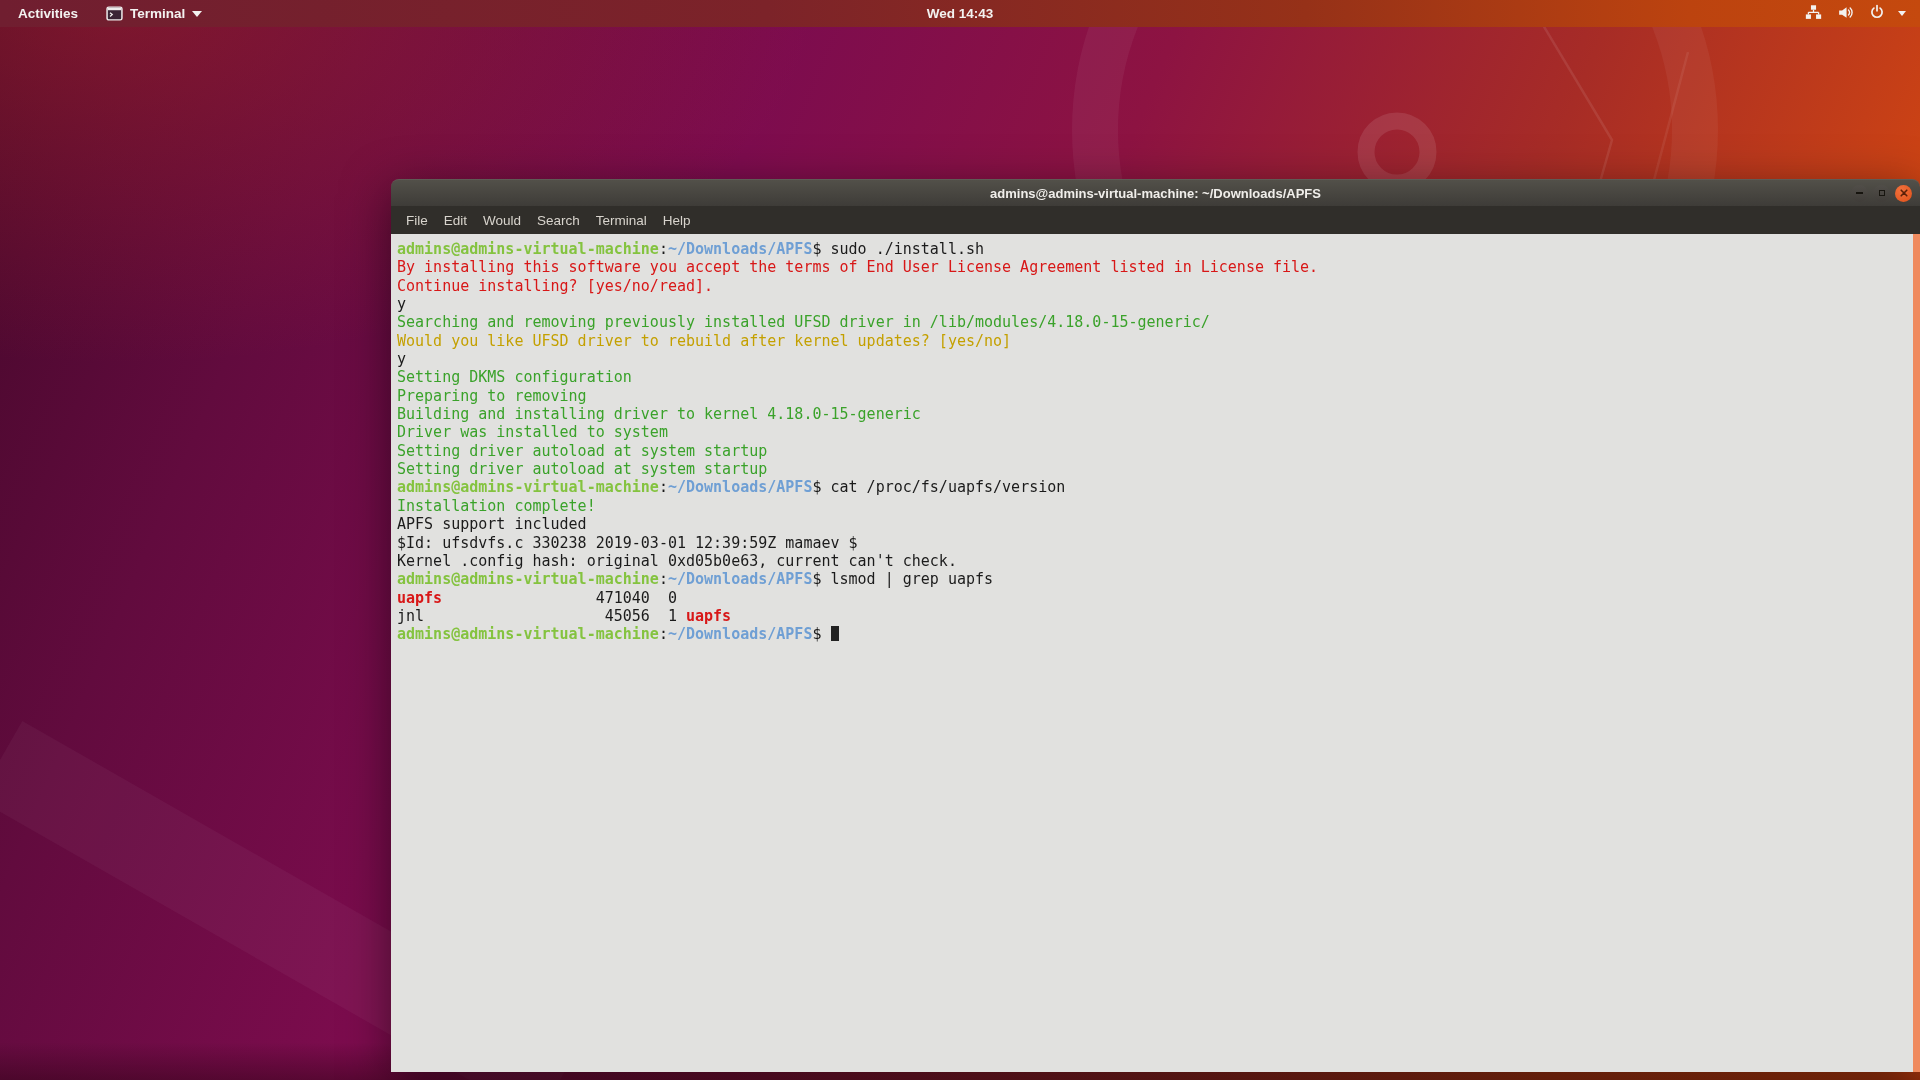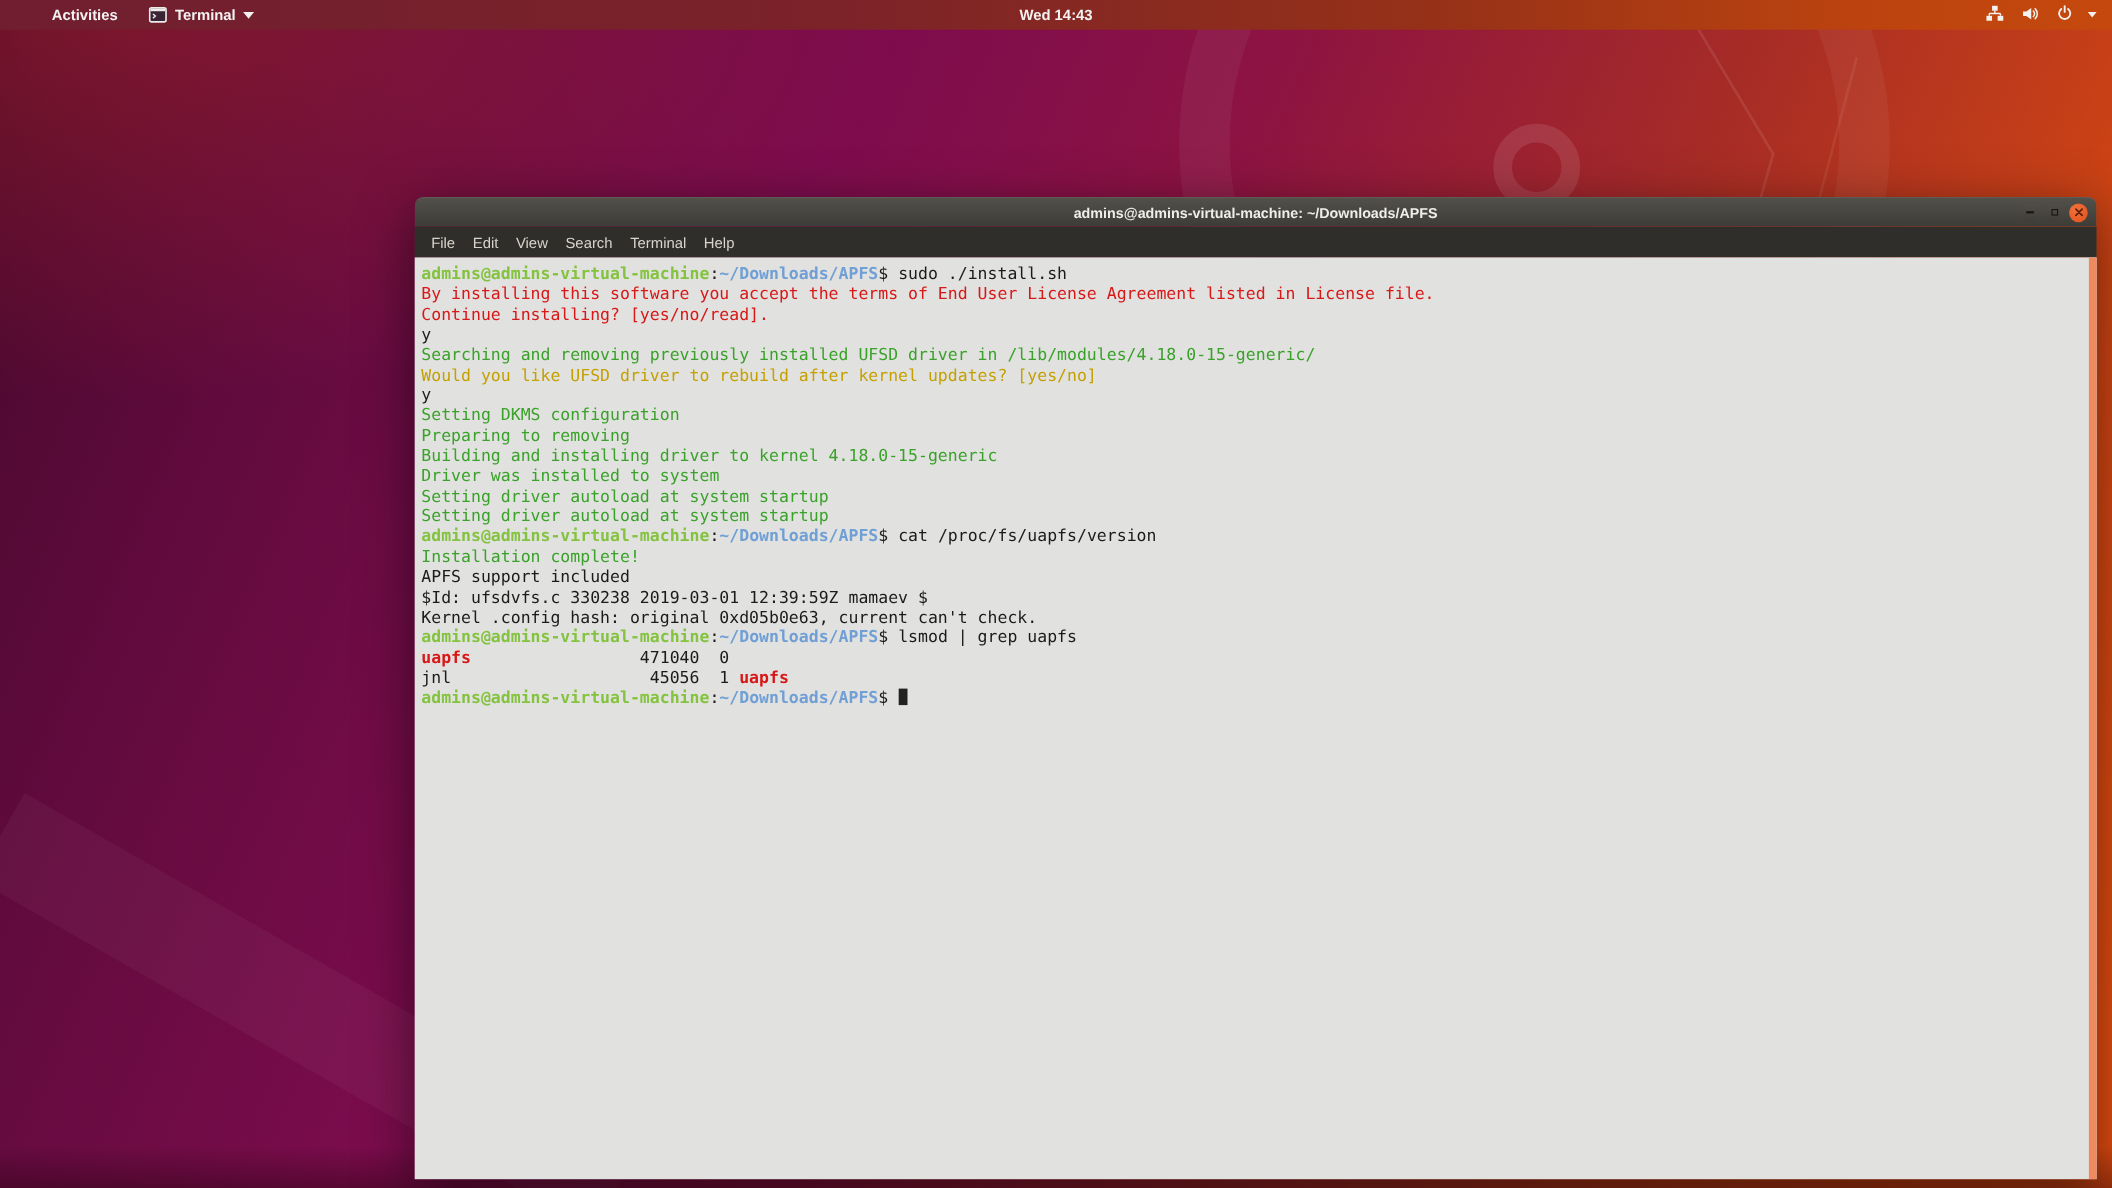--- a/index.html
+++ b/index.html
@@ -10,34 +10,34 @@
       linear-gradient(113deg,#45082a 0%,#620b3e 16%,#7d0c4e 34%,#8d1342 50%,#a72c26 68%,#cc4314 84%,#e44c10 97%);}
   .desktop .deco{position:absolute;inset:0;}
   .desktop .vignette{position:absolute;inset:0;
     background:linear-gradient(to bottom, rgba(0,0,0,0) 96.5%, rgba(30,0,8,0.38) 100%);}
 
   
   .topbar{position:absolute;left:0;top:0;width:1920px;height:27px;
     background:linear-gradient(90deg,#701e30 0%,#7c2329 40%,#963118 68%,#bc430f 88%,#c5490e 100%);
     color:#f3f2f0;font-size:13.5px;font-weight:700;display:flex;align-items:center;z-index:5;}
   .tb-left{display:flex;align-items:center;height:100%;}
-  .tb-activities{padding:0 18px;height:100%;display:flex;align-items:center;cursor:default;margin-left:29px;}
+  .tb-activities{padding:0 18px;height:100%;display:flex;align-items:center;cursor:default;}
   .tb-app{display:flex;align-items:center;gap:7px;padding:0 10px;height:100%;}
   .tb-app svg{display:block}
   .tb-clock{position:absolute;left:0;right:0;top:0;height:27px;display:flex;
     align-items:center;justify-content:center;pointer-events:none;}
   .tb-clock span{pointer-events:auto}
   .tb-right{position:absolute;right:0;top:0;height:27px;display:flex;align-items:center;
     gap:15px;padding:0 14px;}
   .chev{width:0;height:0;border-left:5px solid transparent;border-right:5px solid transparent;
     border-top:6px solid #f3f2f0;}
   .chev.sm{border-left-width:4px;border-right-width:4px;border-top-width:5px;margin-left:-2px;}
 
   
-  .window{position:absolute;left:377px;top:179px;width:1529px;height:893px;
+  .window{position:absolute;left:391px;top:179px;width:1529px;height:893px;
     border-radius:9px 9px 0 0;box-shadow:0 12px 48px rgba(0,0,0,0.5);z-index:4;
     display:flex;flex-direction:column;}
   .titlebar{height:26px;border-radius:8px 8px 0 0;position:relative;
     background:linear-gradient(#525049,#3e3c38);
     border-top:1px solid #5e5b55;display:flex;align-items:center;justify-content:center;}
   .titlebar .title{color:#f0eeea;font-size:13px;font-weight:700;}
   .winbtns{position:absolute;right:8px;top:0;height:100%;display:flex;align-items:center;gap:5px;}
   .wbtn{width:17px;height:17px;border-radius:50%;border:1px solid #24221;
     background:linear-gradient(#514e49,#403d39);display:flex;align-items:center;justify-content:center;
     box-sizing:border-box;}
@@ -133,21 +133,21 @@
       <div class="wbtn close">
         <svg width="8" height="8" viewBox="0 0 8 8">
           <path d="M1.2 1.2l5.6 5.6M6.8 1.2L1.2 6.8" stroke="#5c2008" stroke-width="1.6" stroke-linecap="round"></path>
         </svg>
       </div>
     </div>
   </div>
   <div class="menubar">
       <span class="menu-item">File</span>
       <span class="menu-item">Edit</span>
-      <span class="menu-item">View</span>
+      <span class="menu-item">Would</span>
       <span class="menu-item">Search</span>
       <span class="menu-item">Terminal</span>
       <span class="menu-item">Help</span>
     </div>
   <div class="terminal">
     <div class="term-pad">
         <div class="t-line"><span class="c-user">admins@admins-virtual-machine</span><span class="c-fg">:</span><span class="c-path">~/Downloads/APFS</span><span class="c-fg">$ sudo ./install.sh</span></div>
         <div class="t-line"><span class="c-red">By installing this software you accept the terms of End User License Agreement listed in License file.</span></div>
         <div class="t-line"><span class="c-red">Continue installing? [yes/no/read].</span></div>
         <div class="t-line"><span class="c-fg">y</span></div>

